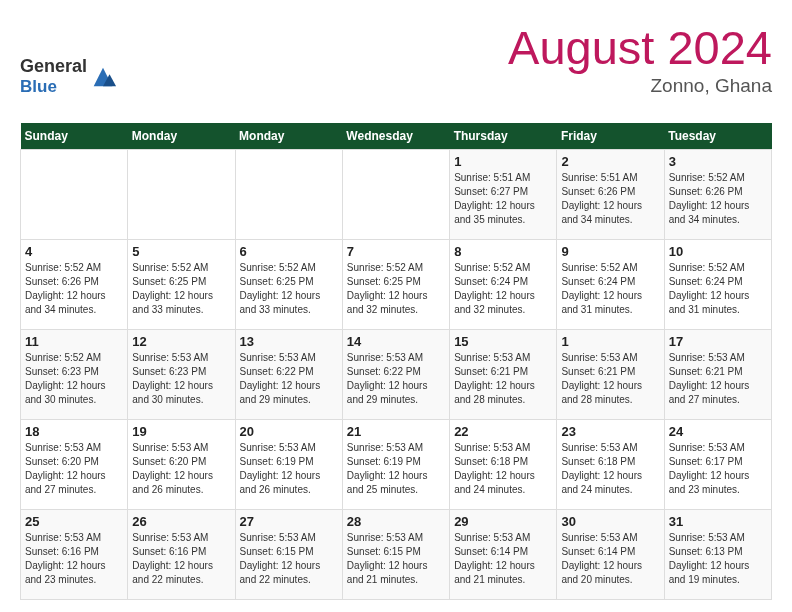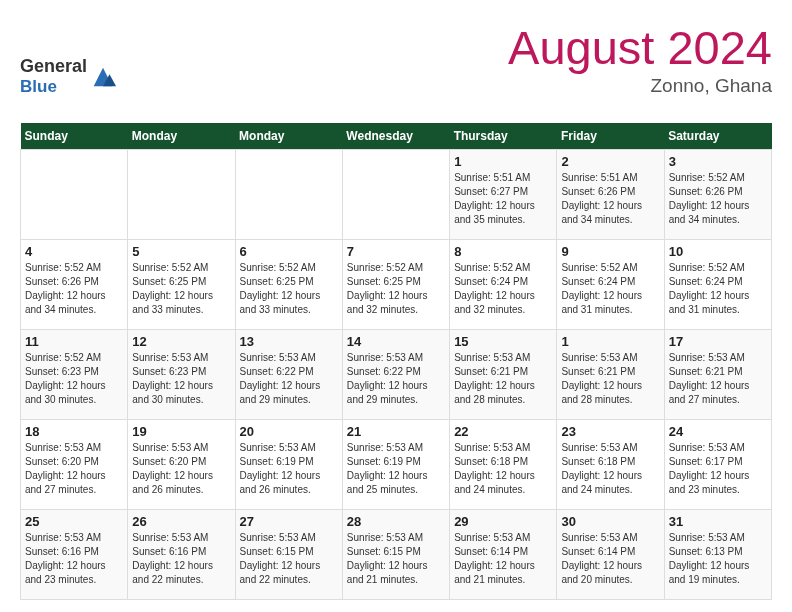--- a/index.html
+++ b/index.html
@@ -99,21 +99,21 @@
 
 <table>
   <thead>
     <tr>
     <th>Sunday</th>
         <th>Monday</th>
         <th>Monday</th>
         <th>Wednesday</th>
         <th>Thursday</th>
         <th>Friday</th>
-        <th>Saturday</th>
+        <th>Tuesday</th>
       </tr>
   </thead>
   <tbody id="calendar-body">
   <tr>
         <td class="empty-cell"></td>
         <td class="empty-cell"></td>
         <td class="empty-cell"></td>
         <td class="empty-cell"></td>
         <td>
           <div class="day-number">1</div>

